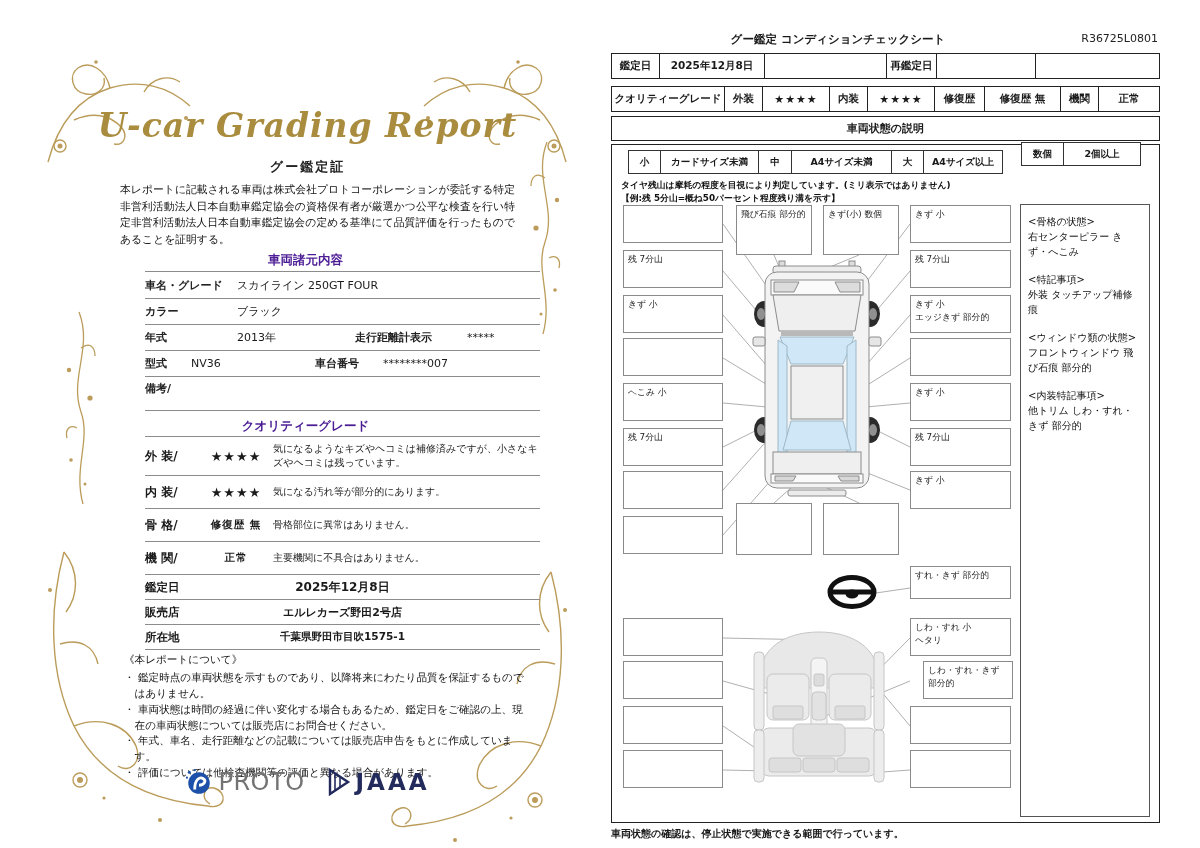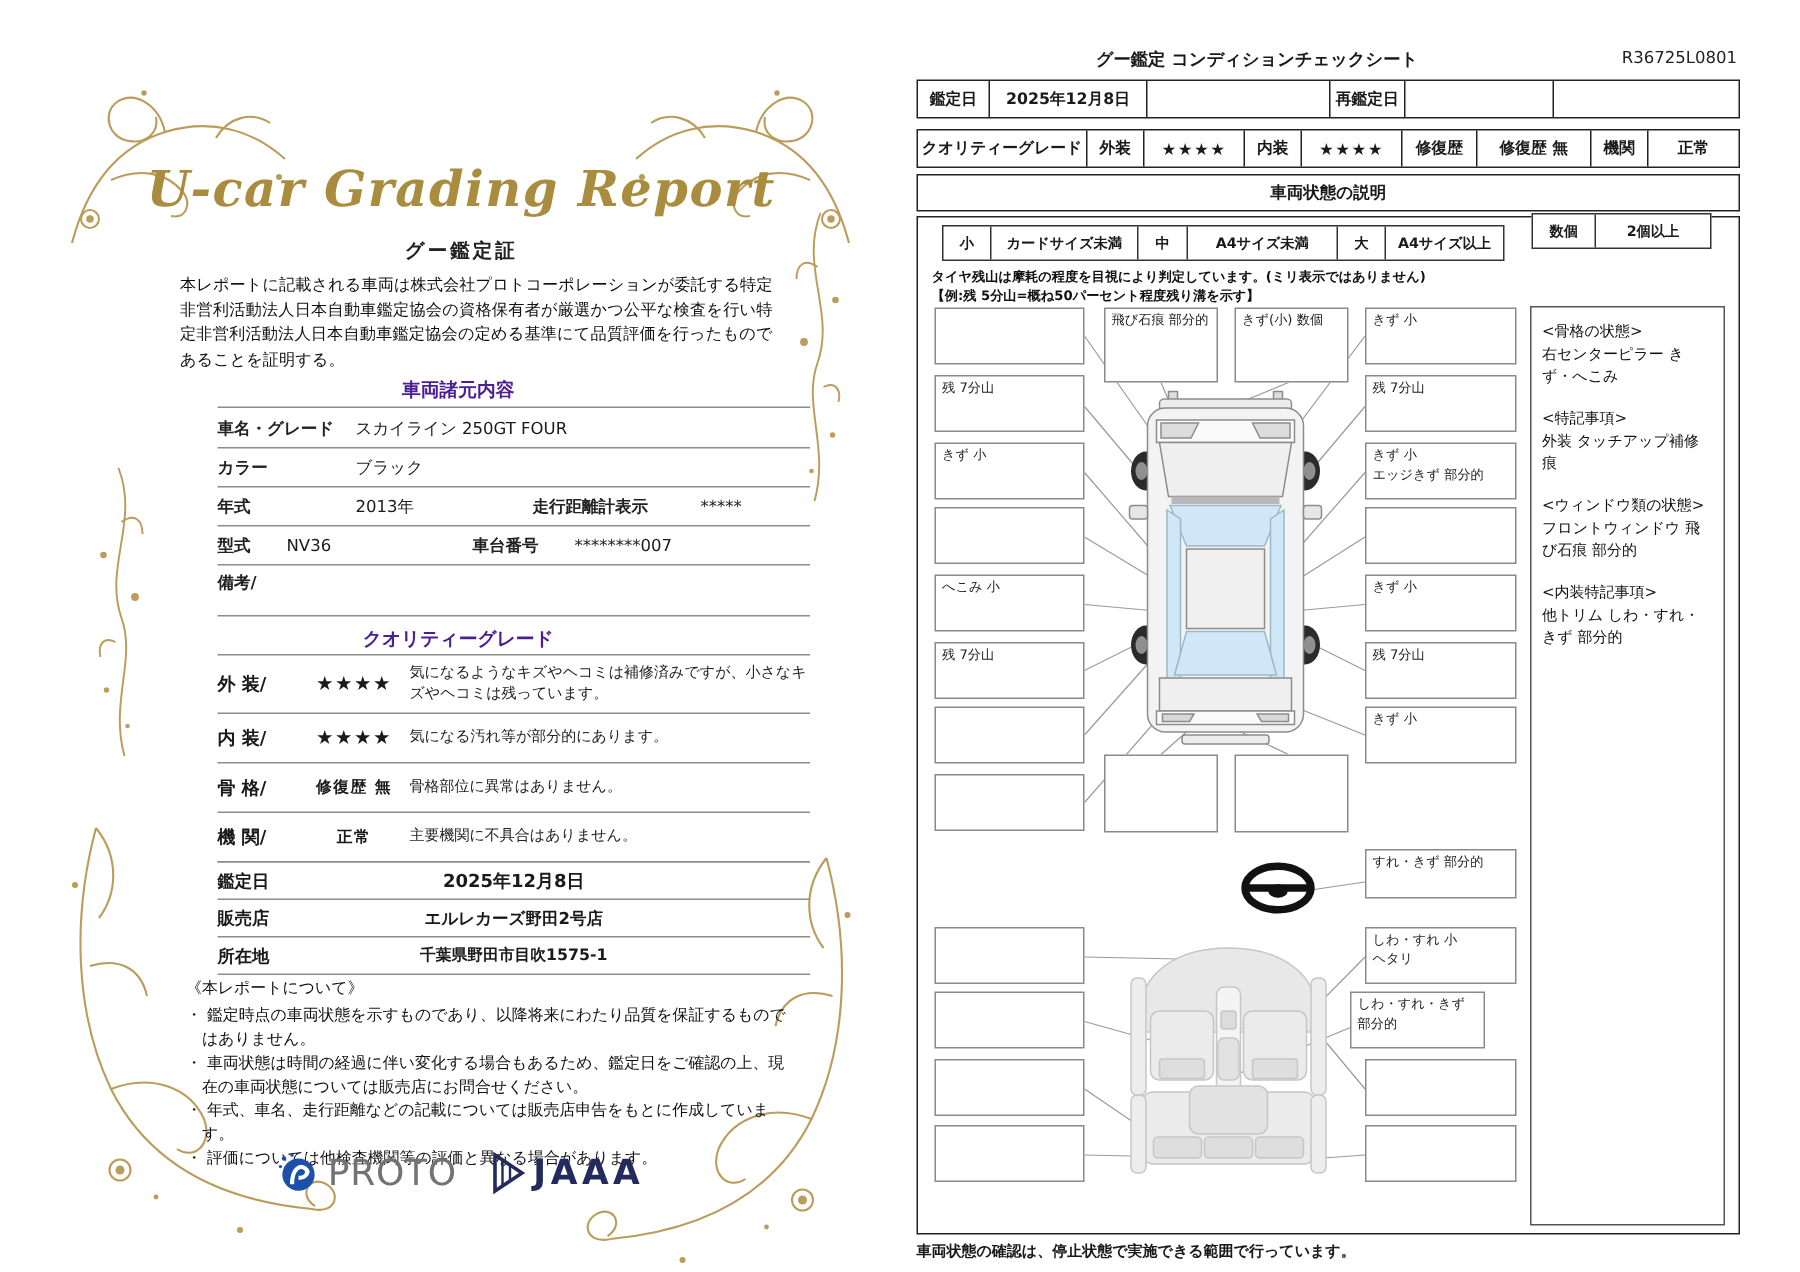--- a/index.html
+++ b/index.html
@@ -397,21 +397,21 @@
       <div class="abox" style="left: 307px; top: 443px; width: 101px; height: 38px;">きず 小</div>
       <div class="abox" style="left: 133px; top: 475px; width: 76px; height: 52px;"></div>
       <div class="abox" style="left: 220px; top: 475px; width: 76px; height: 52px;"></div>
       <div class="abox" style="left: 307px; top: 538px; width: 101px; height: 33px;">すれ・きず 部分的</div>
       <div class="abox" style="left: 20px; top: 590px; width: 100px; height: 38px;"></div>
       <div class="abox" style="left: 20px; top: 633px; width: 100px; height: 38px;"></div>
       <div class="abox" style="left: 20px; top: 678px; width: 100px; height: 38px;"></div>
       <div class="abox" style="left: 20px; top: 722px; width: 100px; height: 38px;"></div>
       <div class="abox" style="left: 307px; top: 590px; width: 101px; height: 38px;">しわ・すれ 小
 ヘタリ</div>
-      <div class="abox" style="left: 297px; top: 633px; width: 90px; height: 38px;">しわ・すれ・きず 部分的</div>
+      <div class="abox" style="left: 320px; top: 633px; width: 90px; height: 38px;">しわ・すれ・きず 部分的</div>
       <div class="abox" style="left: 307px; top: 678px; width: 101px; height: 38px;"></div>
       <div class="abox" style="left: 307px; top: 722px; width: 101px; height: 38px;"></div>
     </div>
 
   <div class="notes-panel">
     <div class="note-sec">
       <div>&lt;骨格の状態&gt;</div>
       <div>右センターピラー きず・へこみ</div>
     </div>
     <div class="note-sec">

